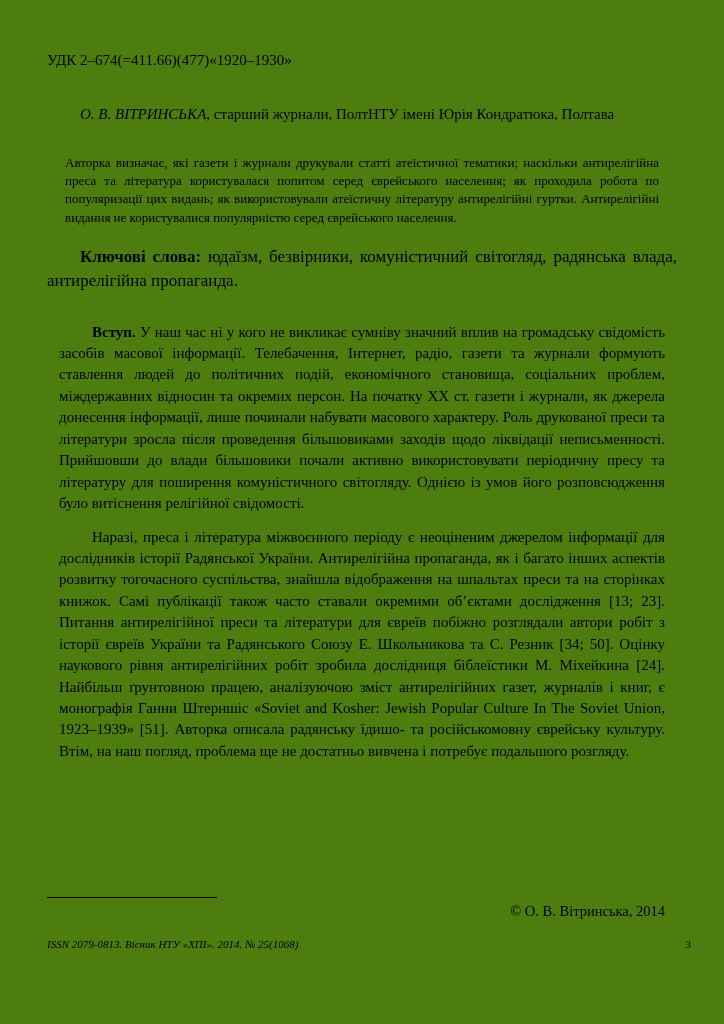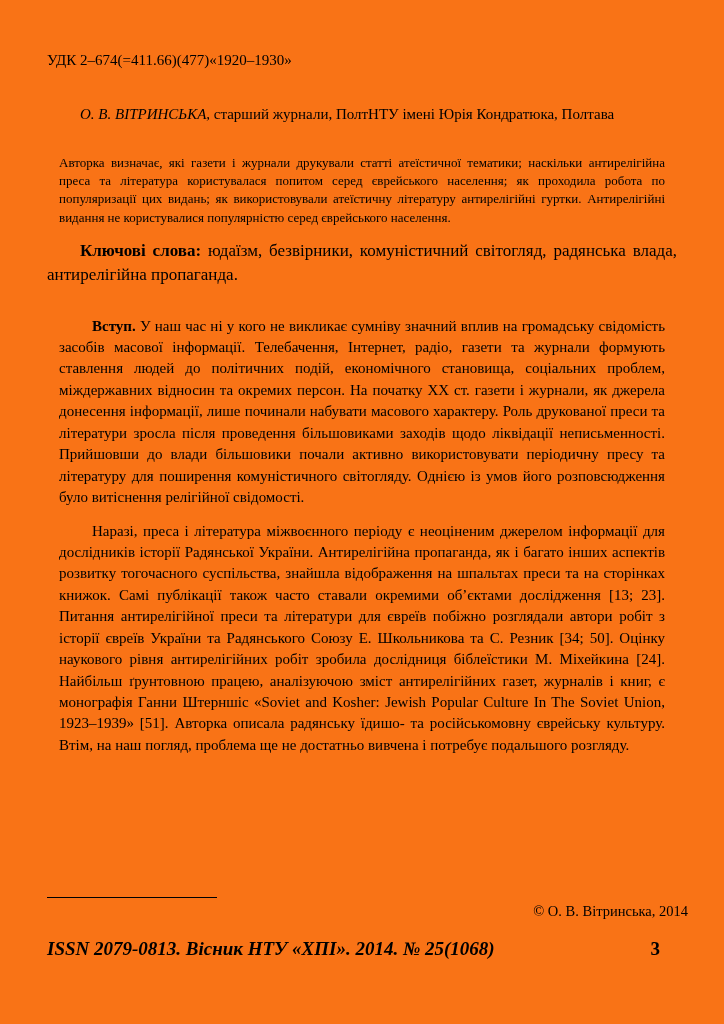--- a/index.html
+++ b/index.html
@@ -4,21 +4,21 @@
 <style>
   html, body {
     margin: 0;
     padding: 0;
     background: #ffffff;
   }
   .page {
     position: relative;
     width: 724px;
     height: 1024px;
-    background: #f97316;
+    background: #4d7c0f;
     color: #000000;
     font-family: "Liberation Serif", "DejaVu Serif", serif;
     box-sizing: border-box;
     padding: 50px 47px 0 47px;
     overflow: hidden;
   }
   .udc {
     font-size: 15px;
     line-height: 1.35;
     margin: 0 0 34px 0;
@@ -35,21 +35,21 @@
   .paper-title {
     margin: 0 0 36px 33px;
     font-size: 16px;
     font-weight: bold;
     line-height: 1.35;
   }
   .abstract {
     font-size: 13px;
     line-height: 1.42;
     text-align: justify;
-    margin: 12px;
+    margin: 18px;
   }
   .keywords {
     font-size: 17px;
     line-height: 1.42;
     text-align: justify;
     text-indent: 33px;
     margin: 8px 0 28px 0;
   }
   .keywords .kw-label {
     font-weight: bold;
@@ -67,35 +67,34 @@
   .footnote-rule {
     position: absolute;
     left: 47px;
     top: 897px;
     width: 170px;
     height: 0;
     border-top: 1px solid #000;
   }
   .copyright {
     position: absolute;
-    right: 36px;
+    right: 59px;
     top: 903px;
     font-size: 14.5px;
     text-align: center;
   }
   .footer-row {
     position: absolute;
     left: 47px;
-    right: 64px;
+    right: 33px;
     top: 938px;
     display: flex;
     justify-content: space-between;
     align-items: baseline;
-    font-size: 19px;
-    font-weight: bold;
+    font-size: 11px;
   }
   .footer-issn {
     font-style: italic;
   }
   .page-number {
     font-style: normal;
   }
 </style>
 </head>
 <body>

